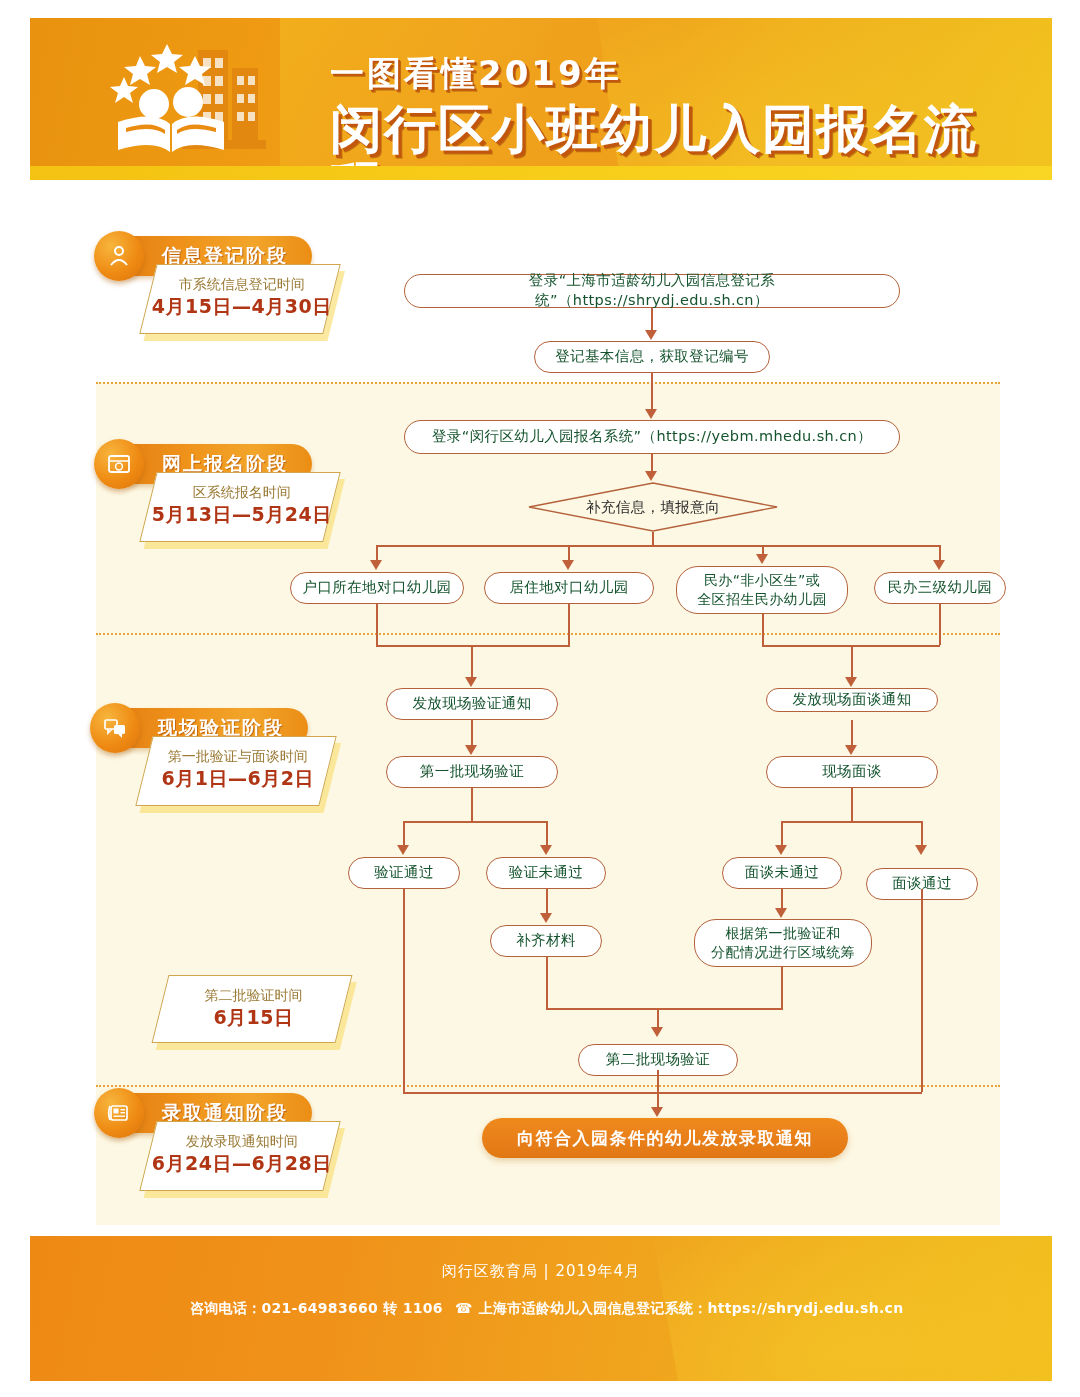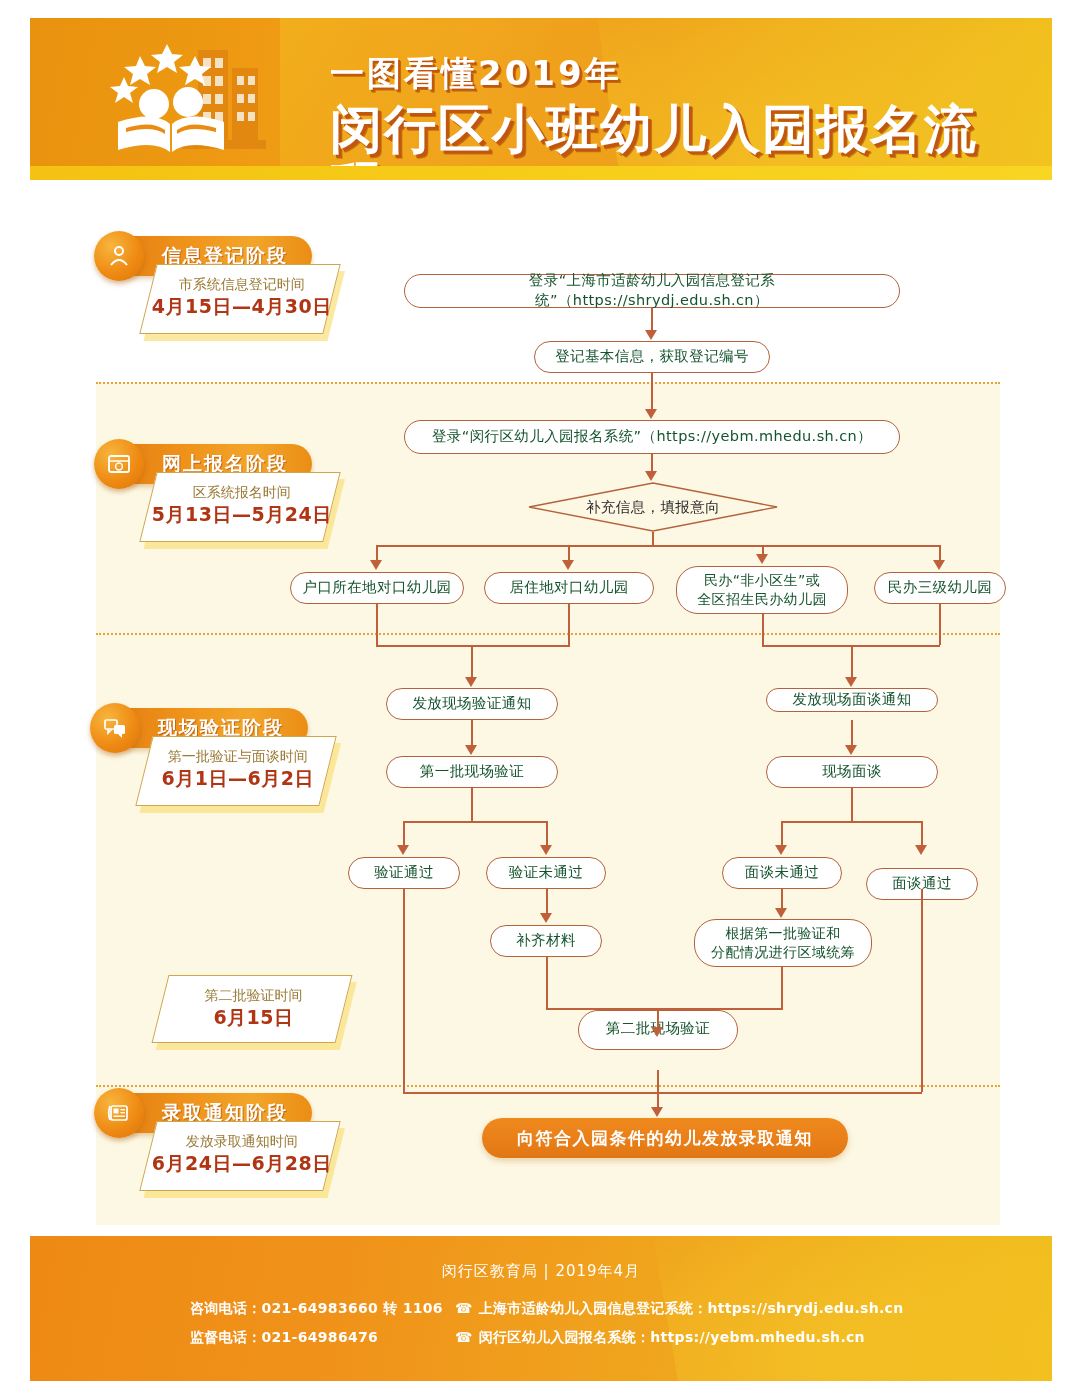--- a/index.html
+++ b/index.html
@@ -326,21 +326,21 @@
   <div class="node" style="left:486px;top:857px;width:120px;height:32px;">验证未通过</div>
   <div class="node" style="left:722px;top:857px;width:120px;height:32px;">面谈未通过</div>
   <div class="node" style="left:866px;top:868px;width:112px;height:32px;">面谈通过</div>
 
   <div class="node" style="left:490px;top:925px;width:112px;height:32px;">补齐材料</div>
   <div class="node small" style="left:694px;top:919px;width:178px;height:48px;flex-direction:column;">
     <span>根据第一批验证和</span>
     <span>分配情况进行区域统筹</span>
   </div>
 
-  <div class="node" style="left:578px;top:1010px;width:160px;height:40px;font-family:Liberation Mono, monospace;">第二批现场验证</div>
+  <div class="node" style="left:578px;top:1044px;width:160px;height:32px;">第二批现场验证</div>
 
   <div class="final" style="left:482px;top:1118px;width:366px;height:40px;">向符合入园条件的幼儿发放录取通知</div>
 
   <div class="conn vline" style="left:651px;top:308px;height:24px;"></div>
   <div class="arrow" style="left:645px;top:330px;"></div>
 
   <div class="conn vline" style="left:651px;top:373px;height:36px;"></div>
   <div class="arrow" style="left:645px;top:409px;"></div>
 
   <div class="conn vline" style="left:651px;top:454px;height:17px;"></div>
@@ -414,22 +414,16 @@
   <div class="footer">
     <div class="ft-swoop"></div>
     <div class="ft-line1">闵行区教育局  |  2019年4月</div>
     <div class="ft-grid">
       <div class="ft-row">
         <div class="ft-c1">咨询电话：021-64983660 转 1106</div>
         <div class="ft-c2">
           <span class="ft-ico">☎</span><span>上海市适龄幼儿入园信息登记系统：https://shrydj.edu.sh.cn</span>
         </div>
       </div>
-      <div class="ft-row">
-        <div class="ft-c1">监督电话：021-64986476</div>
-        <div class="ft-c2">
-          <span class="ft-ico">☎</span><span>闵行区幼儿入园报名系统：https://yebm.mhedu.sh.cn</span>
-        </div>
-      </div>
     </div>
   </div>
 
 </div>
 
 </body></html>

